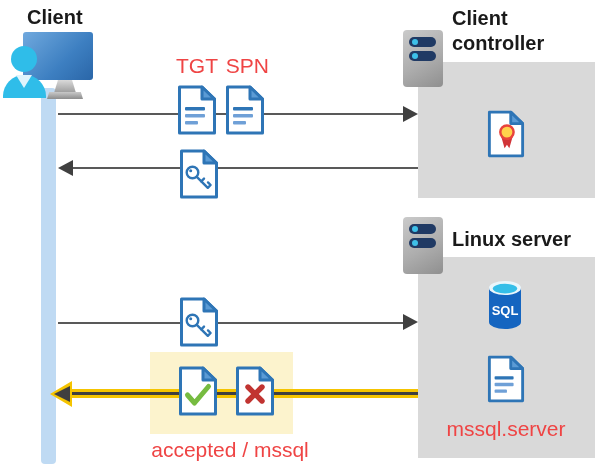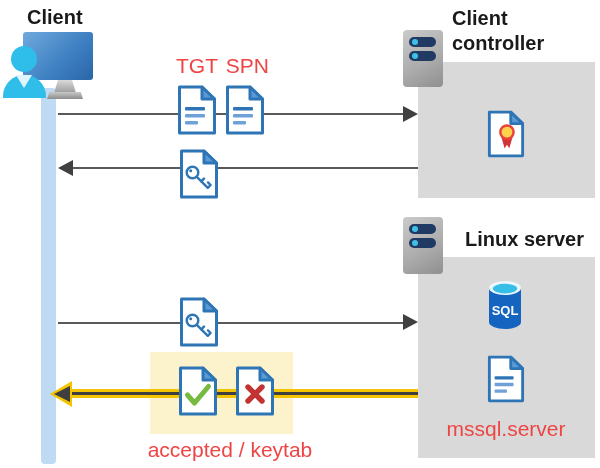--- a/index.html
+++ b/index.html
@@ -171,20 +171,20 @@
   <svg class="abs" style="left:487px;top:355px;width:38px;height:48px;" viewBox="0 0 40 50">
     <path d="M2.5 2 H25 L37.5 14 V48 H2.5 Z" fill="#fff" stroke="#2E75B6" stroke-width="3" stroke-linejoin="round"></path>
     <path d="M25 2 L25 14 L37.5 14 Z" fill="#5B9BD5" stroke="#2E75B6" stroke-width="3" stroke-linejoin="round"></path>
     <rect x="8" y="22" width="20" height="3.6" rx="1" fill="#2E75B6"></rect>
     <rect x="8" y="29" width="20" height="3.6" rx="1" fill="#6FA0D7"></rect>
     <rect x="8" y="36" width="13" height="3.6" rx="1" fill="#6FA0D7"></rect>
   </svg>
 
   <div class="abs h-label" style="left:27px;top:5px;">Client</div>
   <div class="abs h-label" style="left:452px;top:6px;width:120px;">Client controller</div>
-  <div class="abs h-label" style="left:452px;top:227px;width:145px;text-align:center;">Linux server</div>
+  <div class="abs h-label" style="left:452px;top:227px;width:145px;">Linux server</div>
 
   <div class="abs a-label" style="left:175px;top:54px;width:44px;">TGT</div>
   <div class="abs a-label" style="left:223px;top:54px;width:46px;text-align:right;">SPN</div>
-  <div class="abs a-label" style="left:120px;top:438px;width:220px;">accepted / keytab</div>
+  <div class="abs a-label" style="left:120px;top:438px;width:220px;">accepted / mssql</div>
   <div class="abs a-label" style="left:428px;top:417px;width:156px;">mssql.server</div>
 
 </div>
 
 </body></html>

